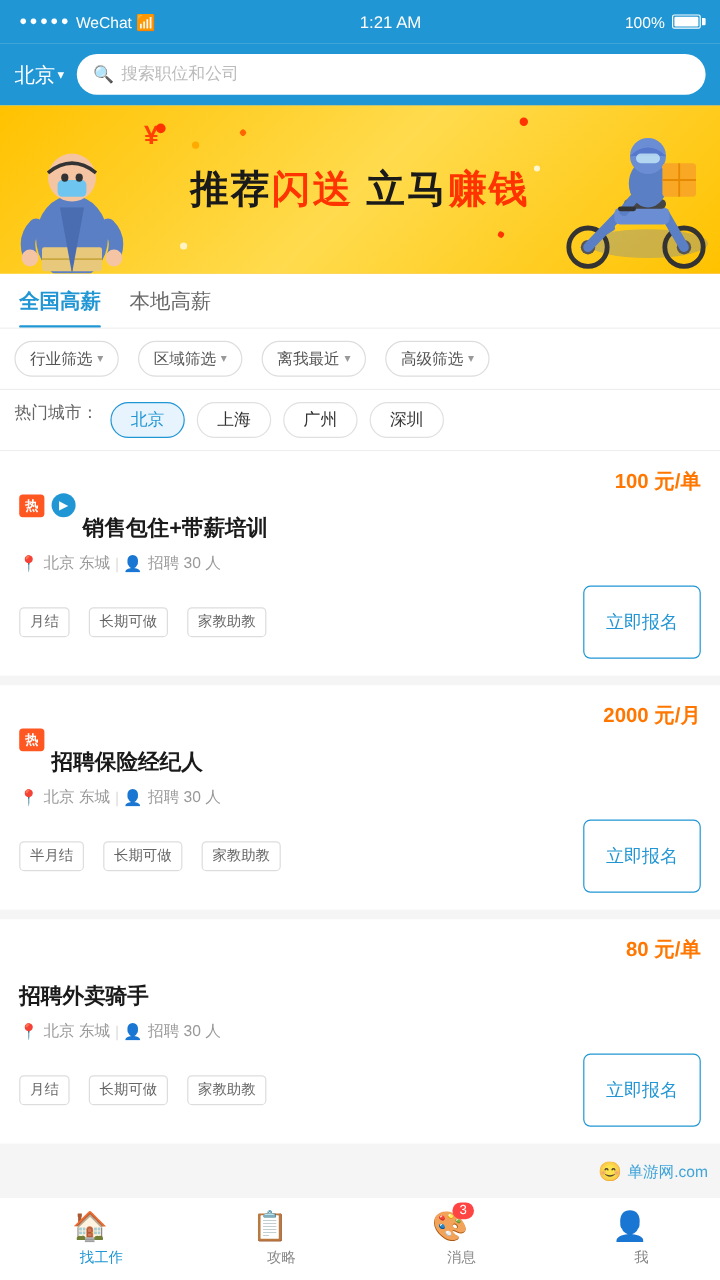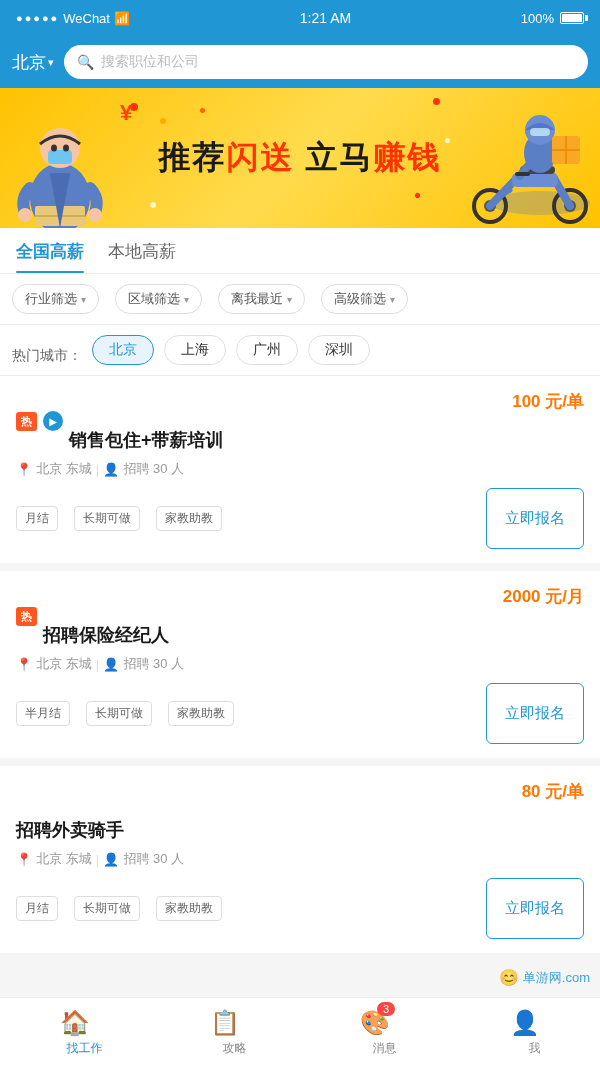--- a/index.html
+++ b/index.html
@@ -180,21 +180,21 @@
       align-items: center;
       gap: 4px;
       cursor: pointer;
     }
     .filter-caret { font-size: 10px; color: #999; }
 
     
     .hot-cities {
       background: white;
       display: flex;
-      align-items: flex-end;
+      align-items: flex-start;
       padding: 10px 12px;
       gap: 10px;
       border-bottom: 1px solid #eee;
     }
     .hot-cities-label { font-size: 14px; color: #666; white-space: nowrap; }
     .city-pill {
       border-radius: 16px;
       padding: 5px 16px;
       font-size: 14px;
       cursor: pointer;

